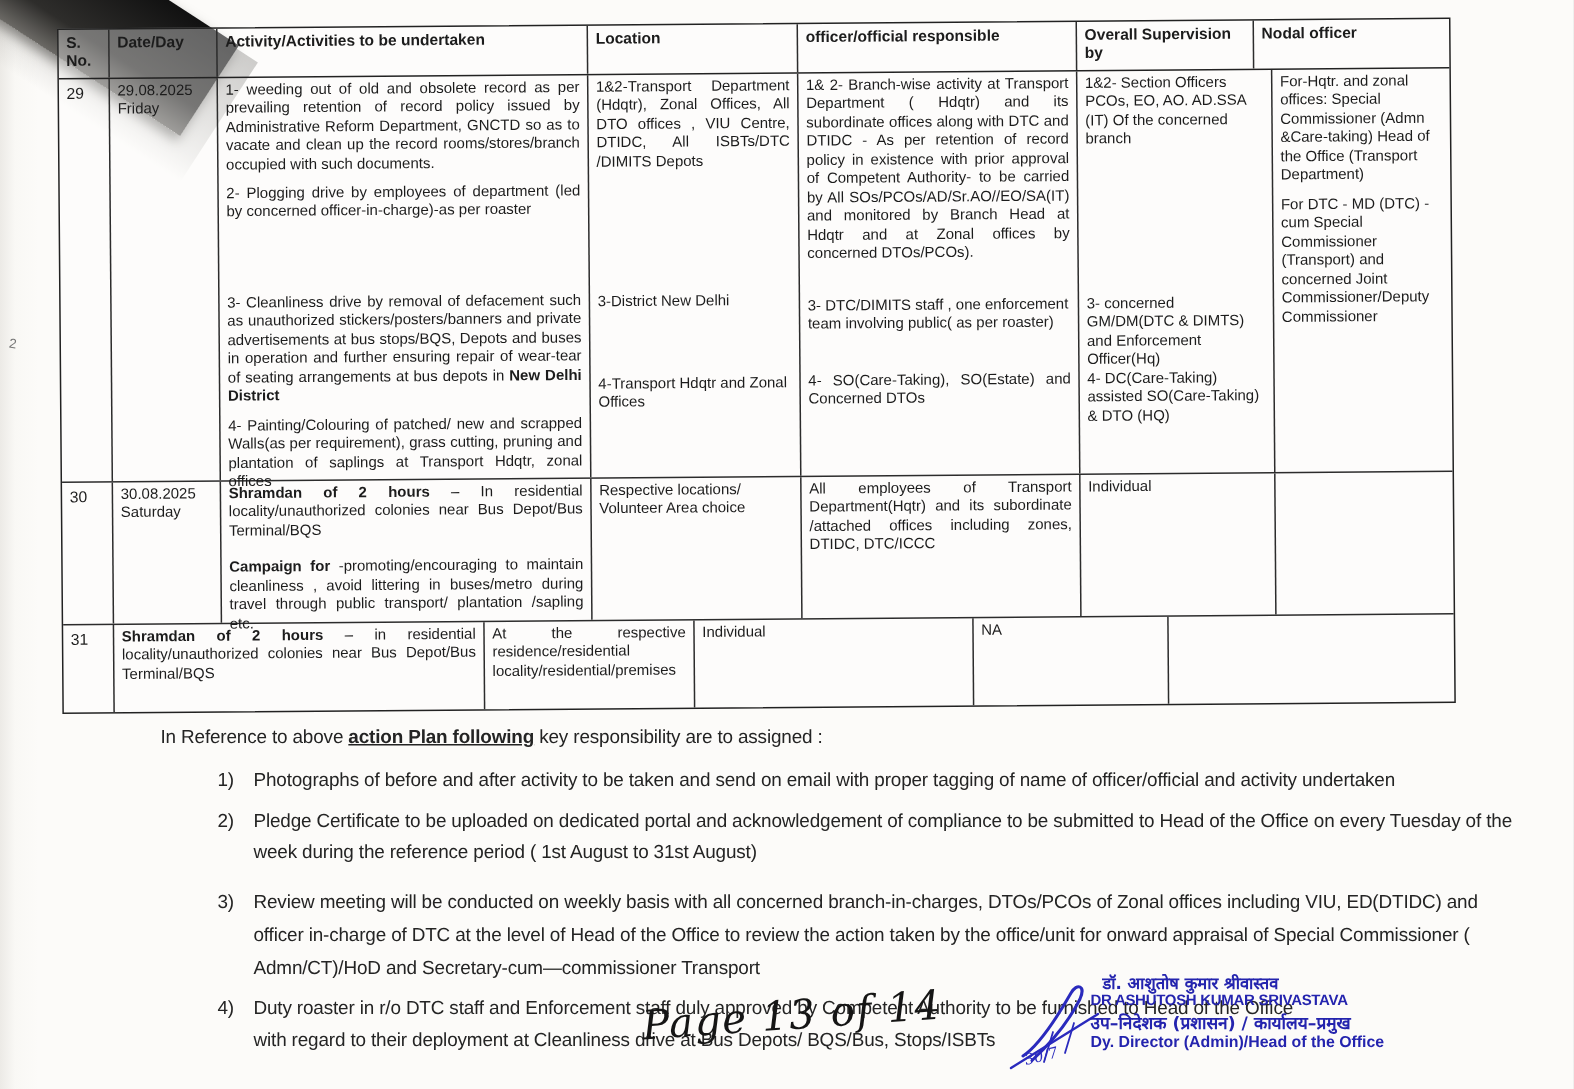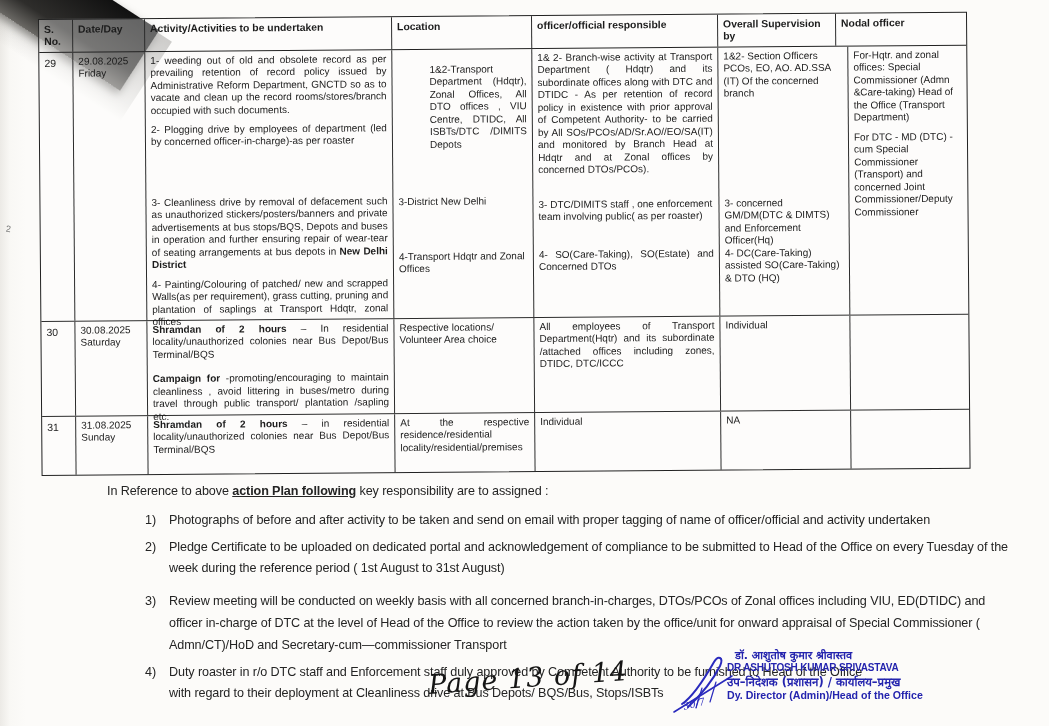--- a/index.html
+++ b/index.html
@@ -97,21 +97,21 @@
         <div>29.08.2025</div>
         <div>Friday</div>
       </div>
       <div class="td c2">
         <p class="abs just" style="top:3px;">1- weeding out of old and obsolete record  as per prevailing retention of record policy  issued by Administrative Reform Department, GNCTD so as  to vacate and clean up the  record rooms/stores/branch occupied with such documents.</p>
         <p class="abs just" style="top:72px;">2- Plogging drive by employees of department (led by concerned officer-in-charge)-as per roaster</p>
         <p class="abs just" style="top:145px;"><span>3- Cleanliness drive by removal of defacement such as unauthorized stickers/posters/banners and private advertisements at bus stops/BQS, Depots and buses in operation and further ensuring repair of wear-tear of seating arrangements at bus depots in </span><span class="b">New Delhi District</span></p>
         <p class="abs just" style="top:227px;">4- Painting/Colouring of  patched/ new and scrapped Walls(as per requirement), grass cutting, pruning and plantation of saplings at Transport Hdqtr,  zonal offices</p>
       </div>
       <div class="td c3">
-        <p class="abs just" style="top:14px;margin-left:32px;">1&amp;2-Transport Department (Hdqtr), Zonal Offices, All DTO offices , VIU Centre, DTIDC, All ISBTs/DTC /DIMITS Depots</p>
+        <p class="abs just" style="top:3px;">1&amp;2-Transport Department (Hdqtr), Zonal Offices, All DTO offices , VIU Centre, DTIDC, All ISBTs/DTC /DIMITS Depots</p>
         <p class="abs" style="top:146px;">3-District New Delhi</p>
         <p class="abs" style="top:201px;">4-Transport Hdqtr and Zonal Offices</p>
       </div>
       <div class="td c4">
         <p class="abs just" style="top:3px;">1&amp; 2- Branch-wise activity at Transport Department ( Hdqtr) and its subordinate offices along with DTC and DTIDC - As per retention of record policy in existence with prior approval of Competent Authority- to be carried by All SOs/PCOs/AD/Sr.AO//EO/SA(IT) and monitored by Branch Head at Hdqtr and at Zonal offices by concerned DTOs/PCOs).</p>
         <p class="abs" style="top:150px;">3- DTC/DIMITS staff , one enforcement team involving public( as per roaster)</p>
         <p class="abs just" style="top:200px;">4- SO(Care-Taking), SO(Estate) and Concerned DTOs</p>
       </div>
       <div class="td c5">
         <p class="abs" style="top:3px;">1&amp;2- Section Officers PCOs, EO, AO. AD.SSA (IT)  Of the concerned branch</p>
@@ -143,24 +143,20 @@
       <div class="td c5">
         <p class="cellp">Individual</p>
       </div>
       <div class="td c6">
         <p class="cellp"></p>
       </div>
     </div>
 
     <div class="tr r31">
       <div class="td c0 sno">31</div>
-      <div class="td c1 datecell">
-        <div>31.08.2025</div>
-        <div>Sunday</div>
-      </div>
       <div class="td c2">
         <p class="cellp just"><span class="b">Shramdan of 2 hours</span><span> –  in residential locality/unauthorized colonies near Bus Depot/Bus Terminal/BQS</span></p>
       </div>
       <div class="td c3">
         <p class="cellp just">At the respective residence/residential locality/residential/premises</p>
       </div>
       <div class="td c4">
         <p class="cellp">Individual</p>
       </div>
       <div class="td c5">

